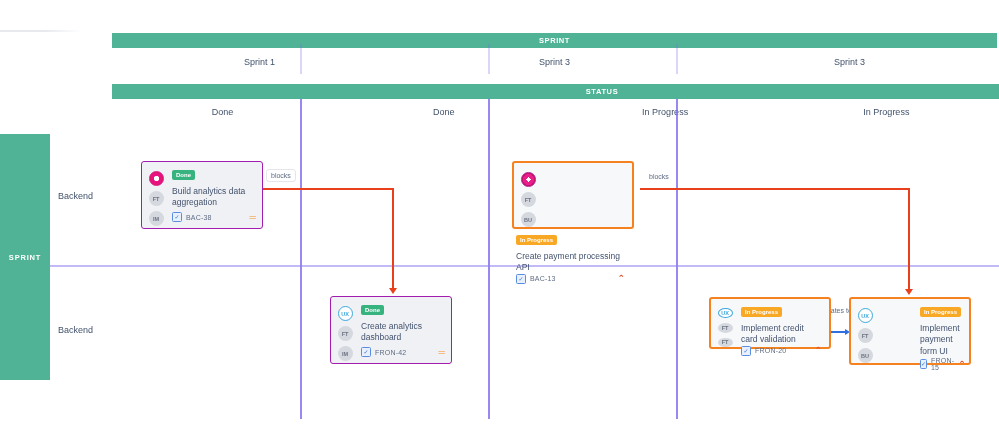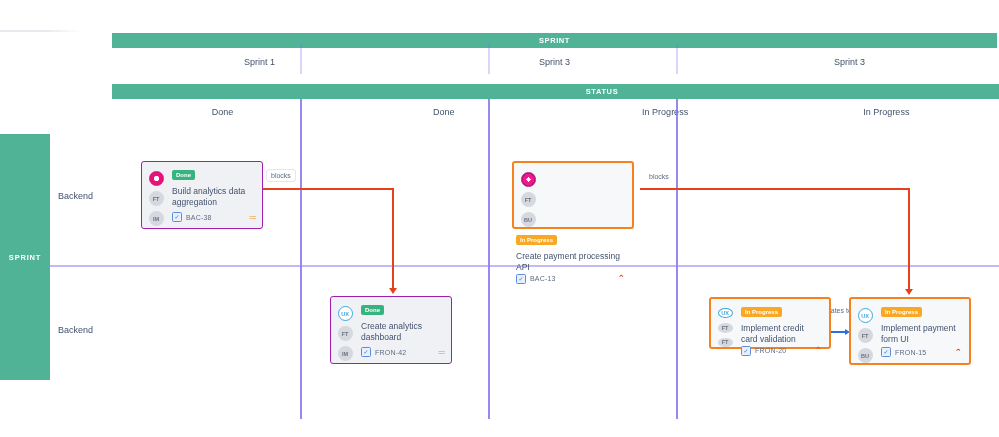--- a/index.html
+++ b/index.html
@@ -271,21 +271,21 @@
       <span class="badge prog">In Progress</span>
       <div class="card-title">Implement credit card validation</div>
       <div class="card-foot">
         <span class="tick">✓</span>
         <span class="key">FRON-20</span>
         <span class="prio high">⌃</span>
       </div>
     </div>
   </div>
 
-  <div class="card orange" style="left:849px;top:297px;width:122px;height:68px;">
+  <div class="card orange" style="left:849px;top:297px;width:122px;height:68px;gap:39px;">
     <div class="card-av">
       <div class="av ux">UX</div>
       <div class="av">FT</div>
       <div class="av">BU</div>
     </div>
     <div class="card-body">
       <span class="badge prog">In Progress</span>
       <div class="card-title">Implement payment form UI</div>
       <div class="card-foot">
         <span class="tick">✓</span>

